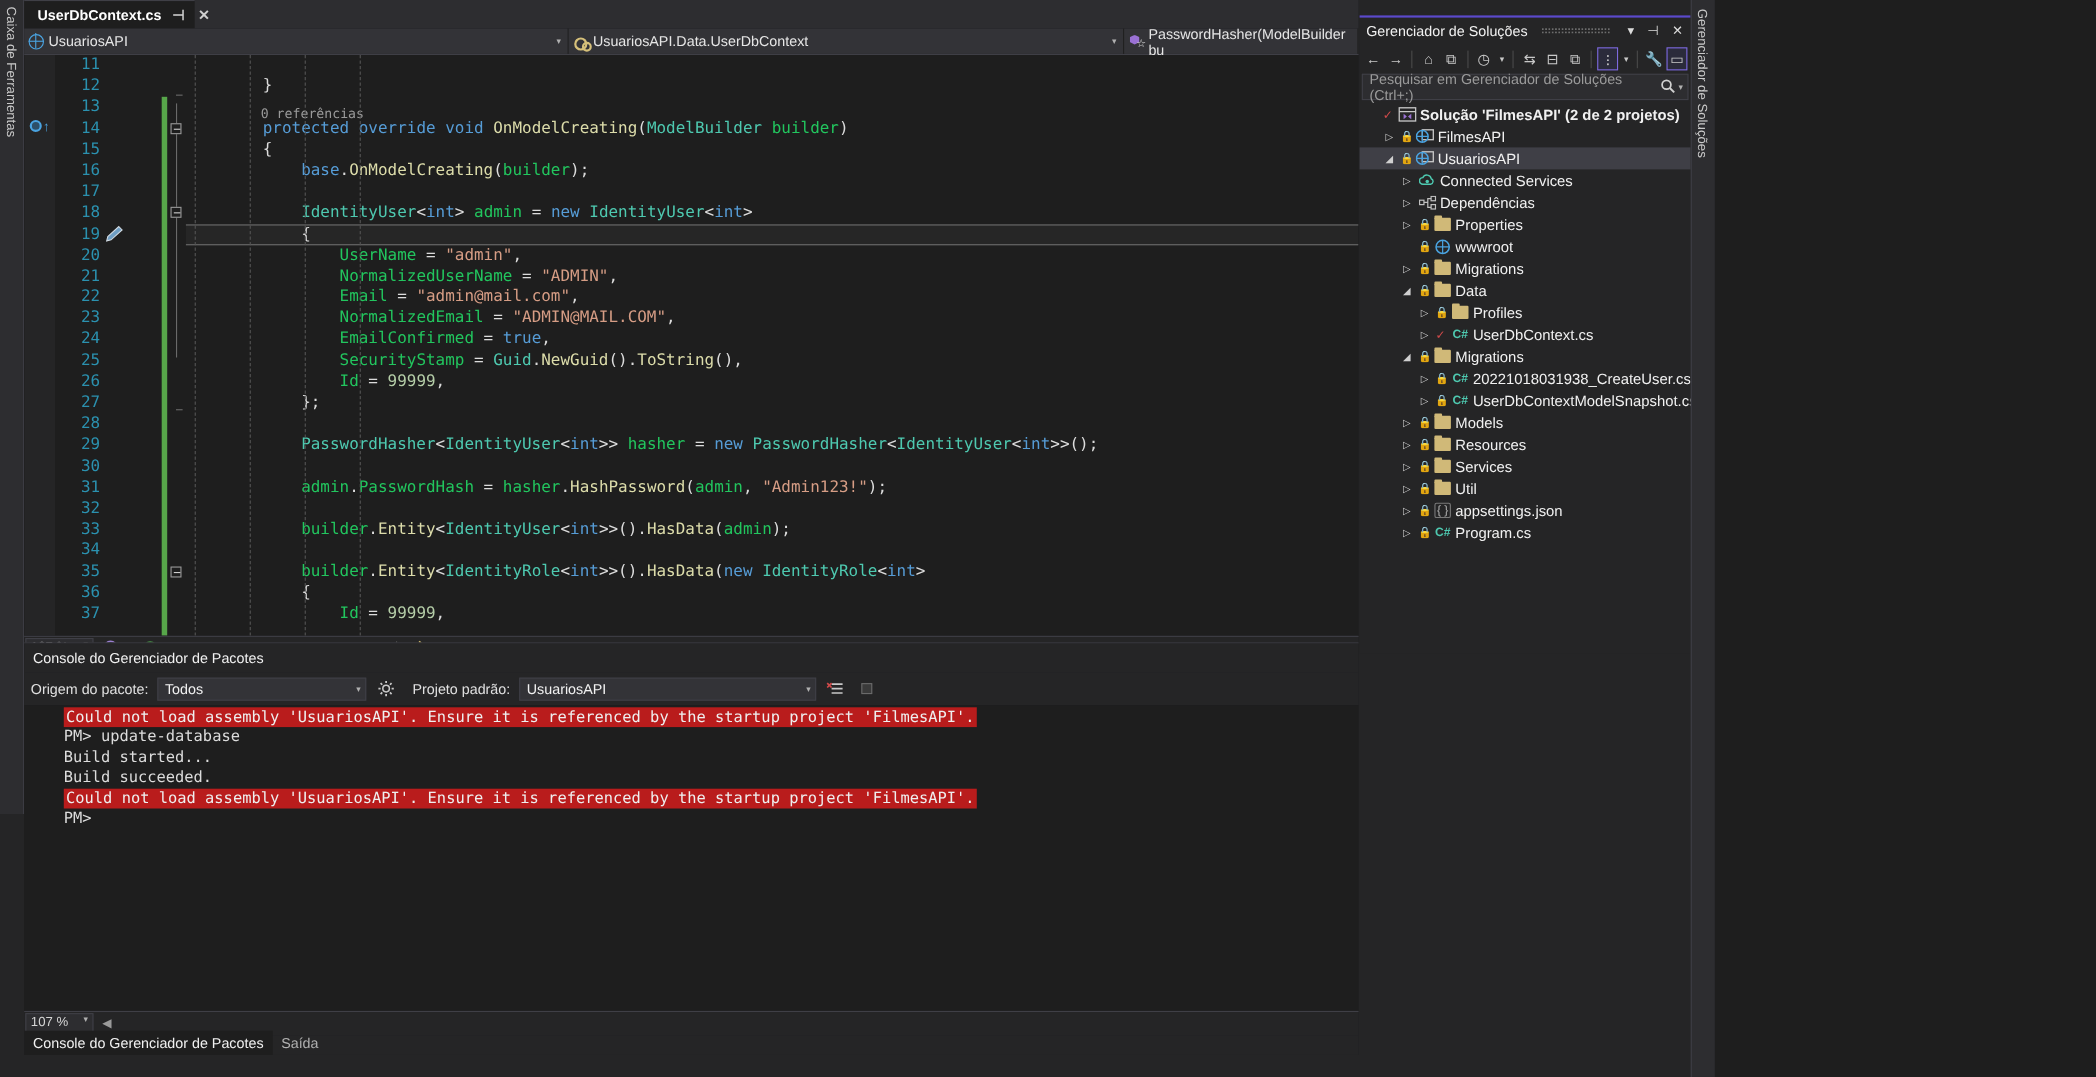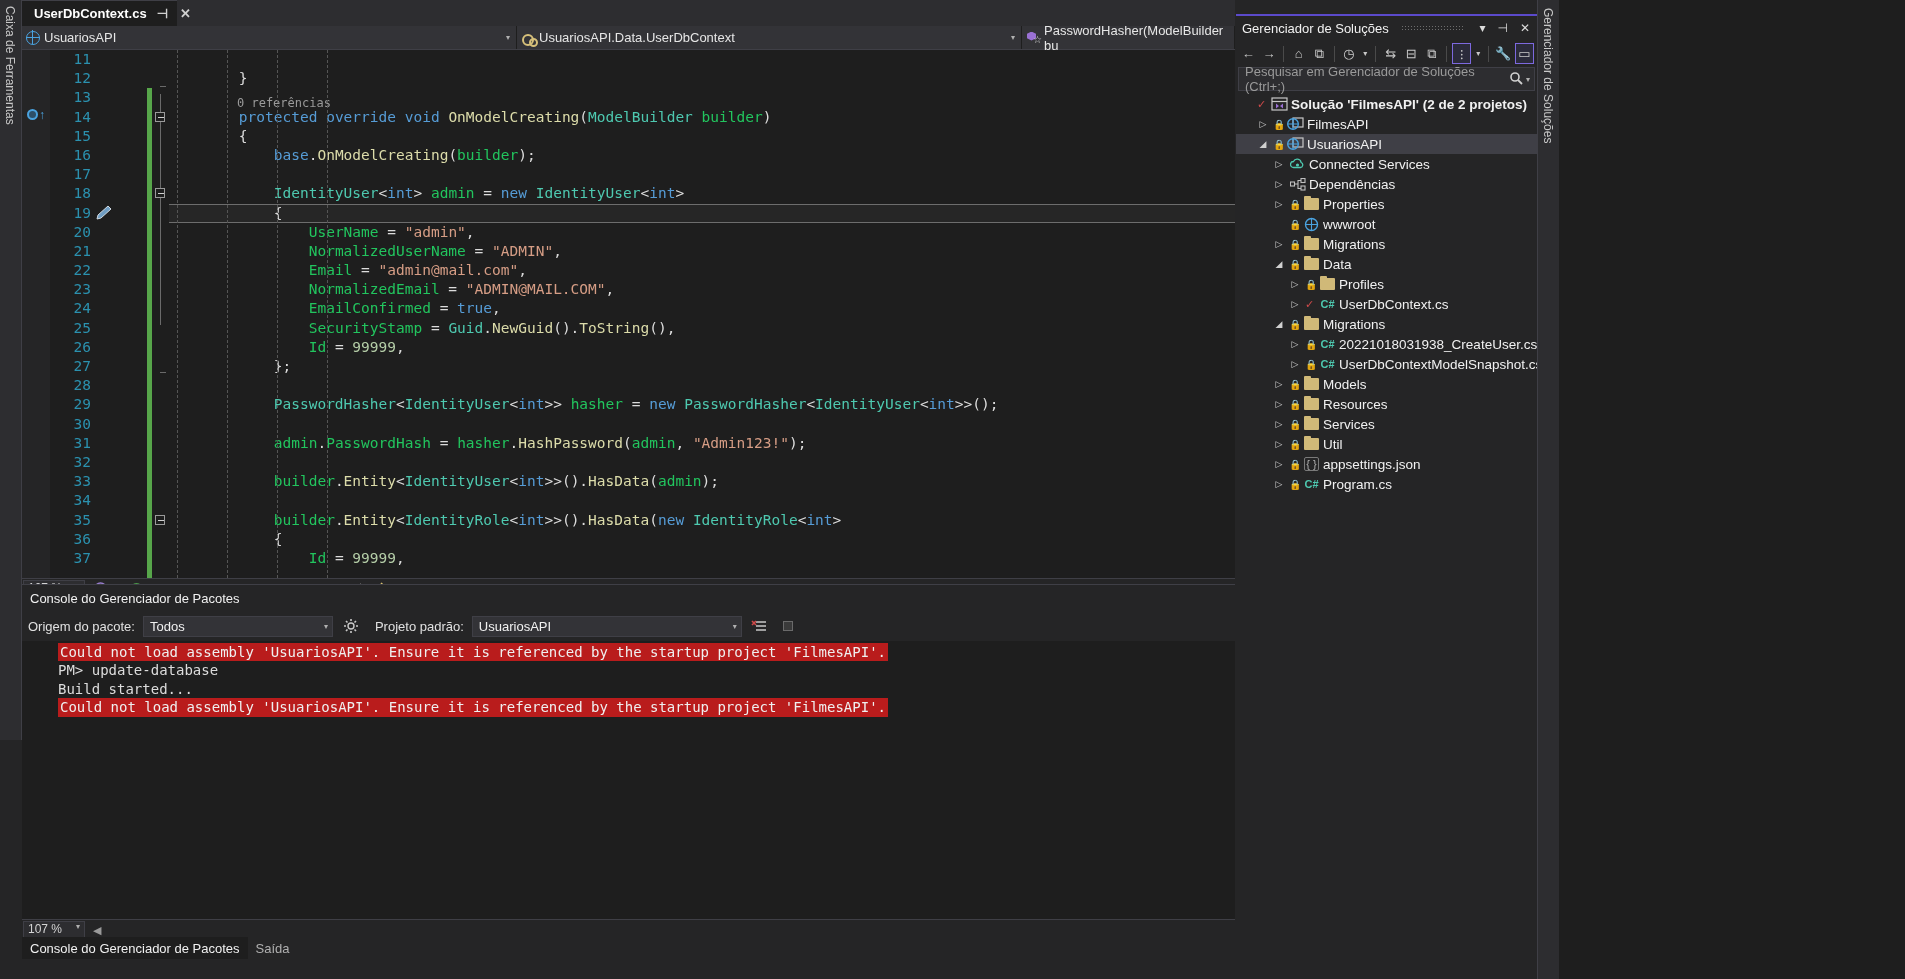--- a/index.html
+++ b/index.html
@@ -440,21 +440,23 @@
           </svg>
       </span>
       <span class="tb-icon">
         <span style="display:block;width:10px;height:10px;border:1px solid #6a6a6a;background:#3a3a3a"></span>
       </span>
     </div>
     <div class="pmc-output" id="pmc-output">
         <div><span class="err-line">Could not load assembly 'UsuariosAPI'. Ensure it is referenced by the startup project 'FilmesAPI'.</span></div>
         <div>PM&gt; update-database</div>
         <div>Build started...</div>
+        <div>Build succeeded.</div>
         <div><span class="err-line">Could not load assembly 'UsuariosAPI'. Ensure it is referenced by the startup project 'FilmesAPI'.</span></div>
+        <div>PM&gt;</div>
       </div>
     <div class="pmc-statusbar">
       <div class="zoombox">
         <span>107 %</span>
         <span class="car">▾</span>
       </div>
       <span style="margin-left:8px;font-size:11px;color:#9a9a9a">◀</span>
     </div>
     <div class="pmc-tabs" id="pmc-tabs">
         <div class="pmc-tab">Console do Gerenciador de Pacotes</div>

